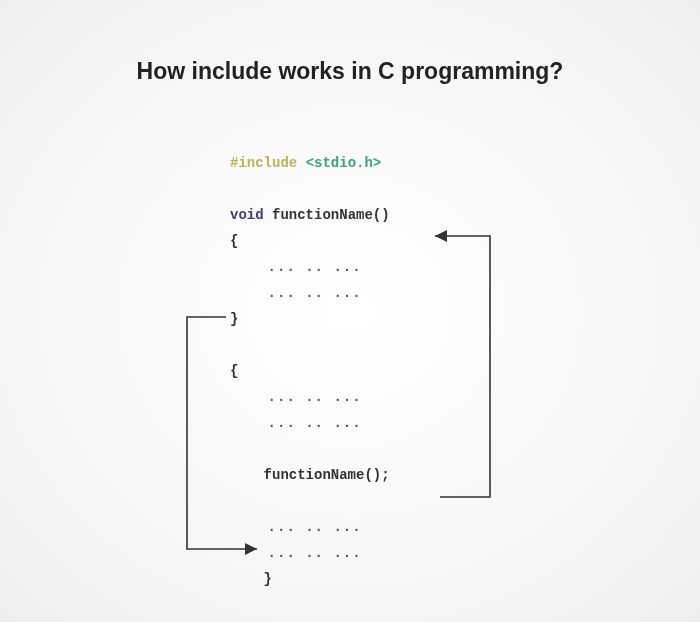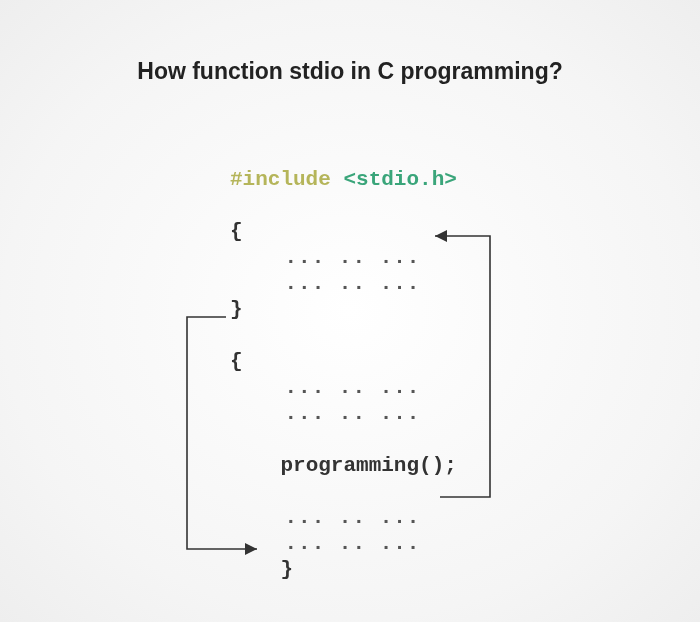--- a/index.html
+++ b/index.html
@@ -16,24 +16,24 @@
     top: 58px;
     left: 0;
     right: 0;
     text-align: center;
     font-size: 23px;
     font-weight: 600;
     color: #222;
   }
   .code-block {
     position: absolute;
-    top: 167px;
+    top: 150px;
     left: 230px;
     font-family: "Consolas", "Menlo", "Courier New", monospace;
-    font-size: 21px;
+    font-size: 14px;
     line-height: 26px;
     color: #333;
     font-weight: 600;
   }
   .line { white-space: pre; }
   .kw-include { color: #b5b55a; }
   .kw-header  { color: #3aa57a; }
   .kw-type    { color: #4a3a6e; font-weight: 700; }
   .fn-name    { color: #333; font-weight: 700; }
   .punct      { color: #333; }
@@ -51,35 +51,36 @@
     stroke-width: 1.6;
     fill: none;
   }
   svg.arrows polygon {
     fill: #333;
   }
 </style>
 </head>
 <body>
 
-<div class="title">How function stdio in C programming?</div>
+<div class="title">How include works in C programming?</div>
 
 <div class="code-block">
   <div class="line"><span class="kw-include">#include</span> <span class="kw-header">&lt;stdio.h&gt;</span></div>
   <div class="blank"></div>
+  <div class="line"><span class="kw-type">void</span> <span class="fn-name">functionName</span><span class="punct">()</span></div>
   <div class="line punct">{</div>
   <div class="line dots">    <span>... .. ...</span></div>
   <div class="line dots">    <span>... .. ...</span></div>
   <div class="line punct">}</div>
   <div class="blank"></div>
   <div class="line punct">{</div>
   <div class="line dots">    <span>... .. ...</span></div>
   <div class="line dots">    <span>... .. ...</span></div>
   <div class="blank"></div>
-  <div class="line">    <span class="fn-name">programming();</span></div>
+  <div class="line">    <span class="fn-name">functionName();</span></div>
   <div class="blank"></div>
   <div class="line dots">    <span>... .. ...</span></div>
   <div class="line dots">    <span>... .. ...</span></div>
   <div class="line punct">    <span>}</span></div>
 </div>
 
 <svg class="arrows">
 
   <path d="M 440 497 L 490 497 L 490 236 L 435 236"></path>
   <polygon points="435,236 447,230 447,242"></polygon>

